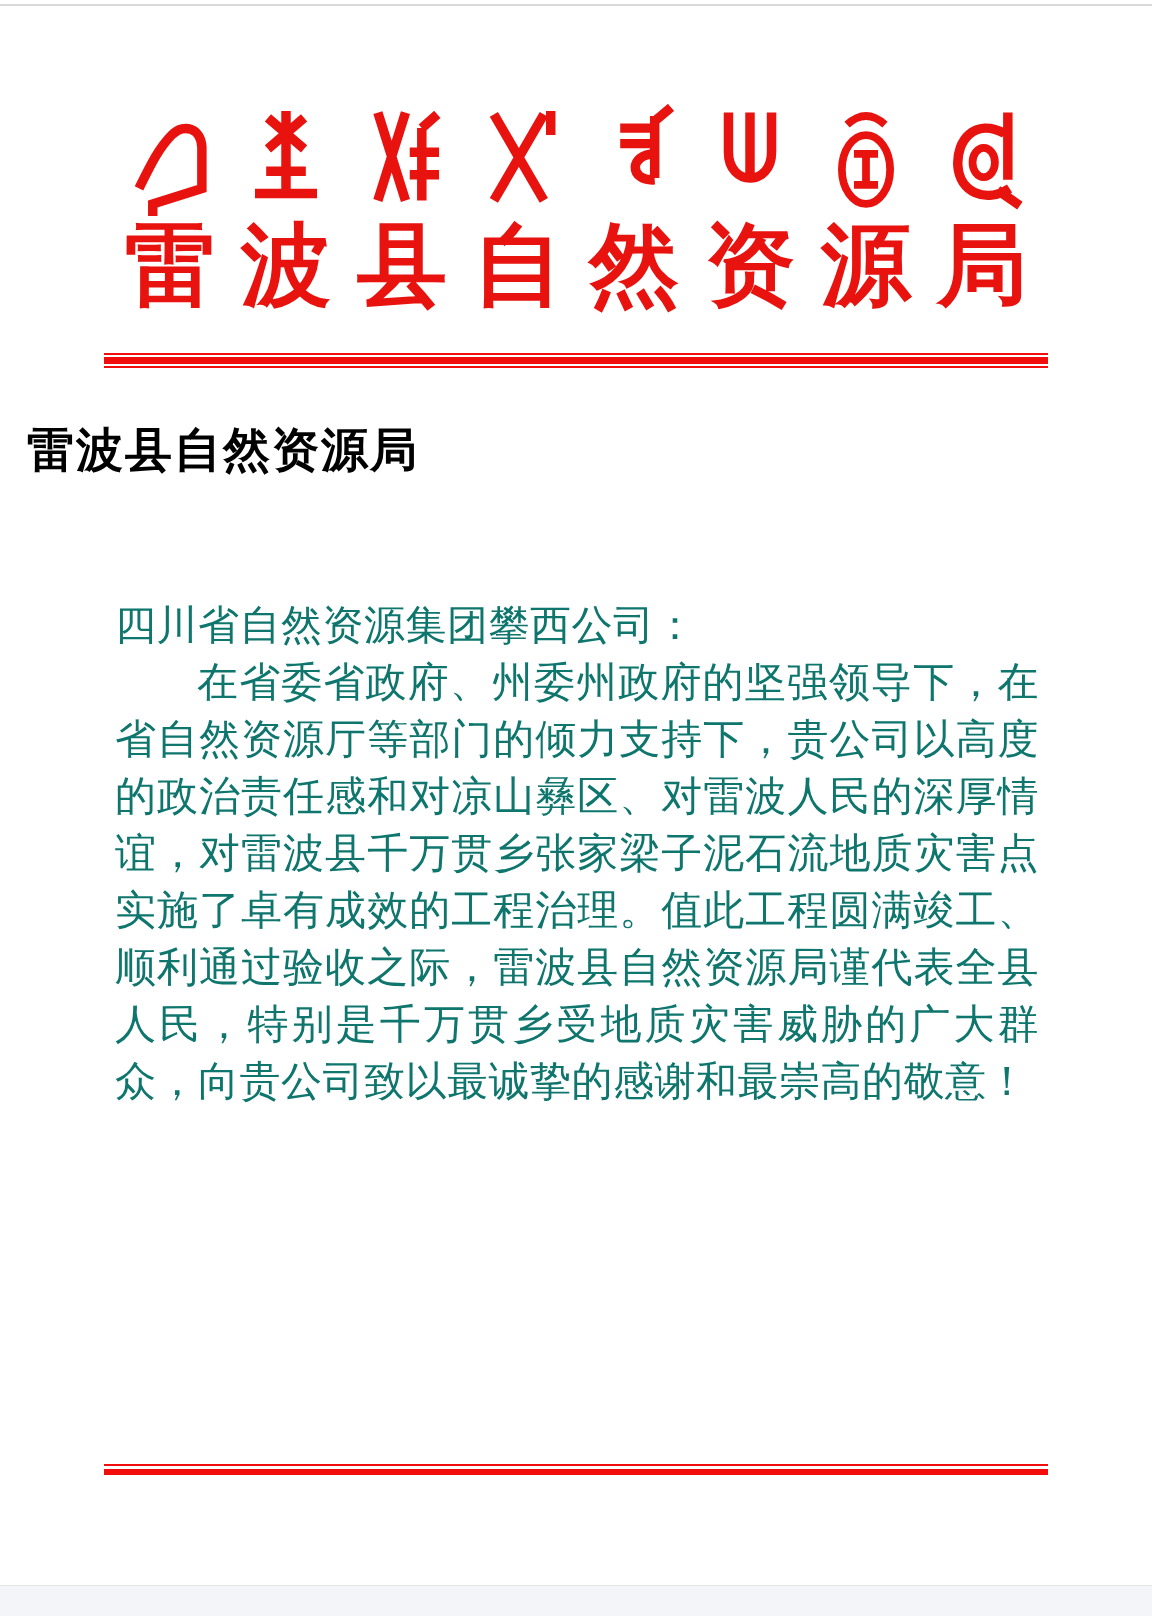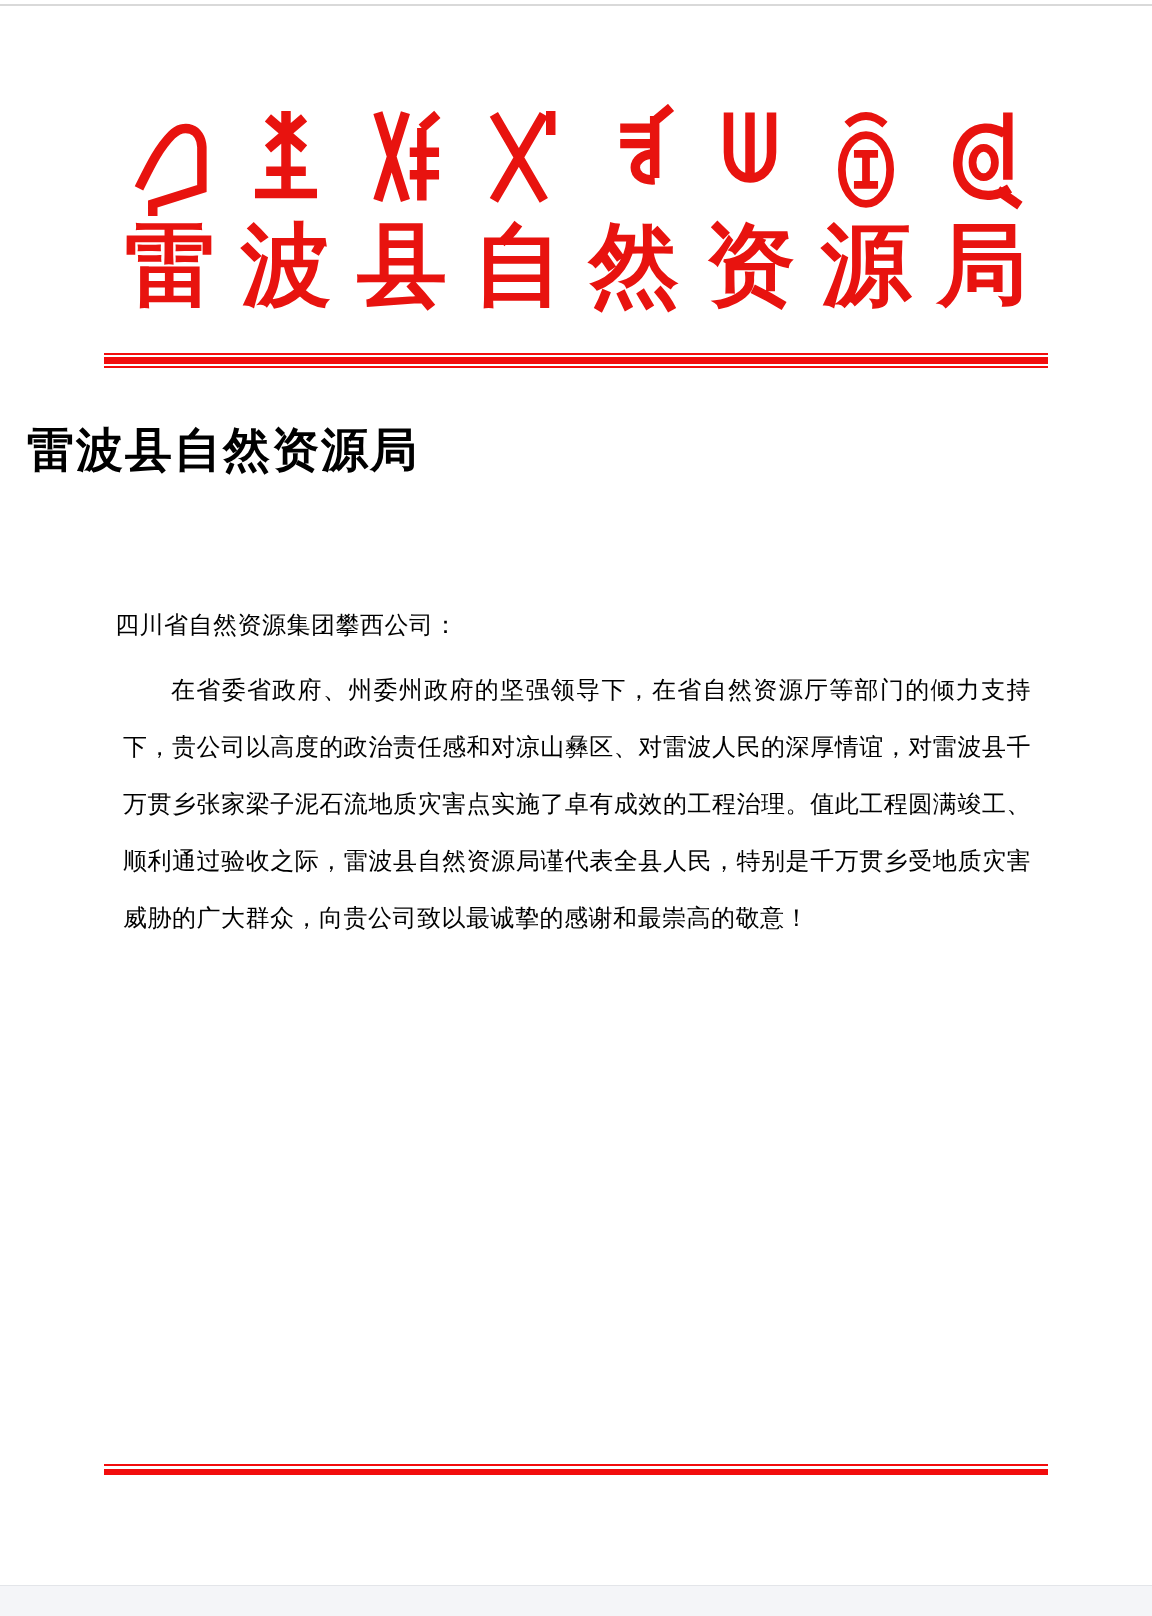--- a/index.html
+++ b/index.html
@@ -47,26 +47,26 @@
   .doc-title{
     position:absolute;top:420px;left:0;width:100%;
     color:#000;
     font-weight:bold;font-size:47px;line-height:61px;
     letter-spacing:2px;
     padding-left:27px;
   }
   
   .letter-body{
     position:absolute;top:597px;left:115px;width:924px;
-    font-size:24px;line-height:57px;
-    color:#000000;text-align:justify;
+    font-size:41px;line-height:57px;
+    color:#0f766e;text-align:justify;
     letter-spacing:0.5px;
   }
   .salutation{margin:0;}
-  .para{margin:8px;text-indent:2em;}
+  .para{margin:0;text-indent:2em;}
   
   .viewer-band{
     position:absolute;bottom:0;left:0;width:100%;height:30px;
     background:#f4f5f8;border-top:1px solid #e3e5e9;
   }
 </style>
 </head>
 <body>
 
 <div class="page">

